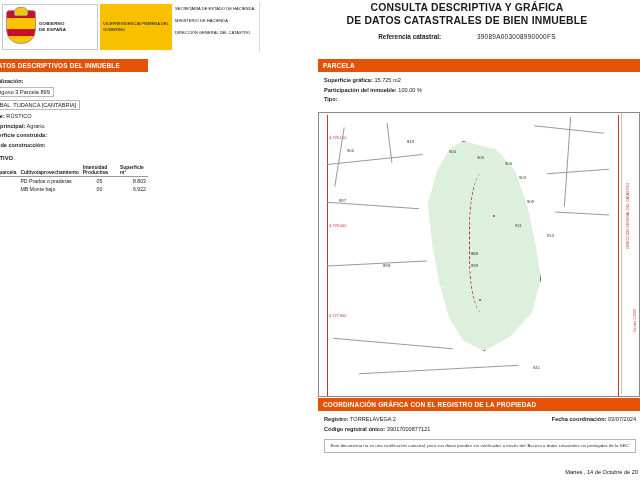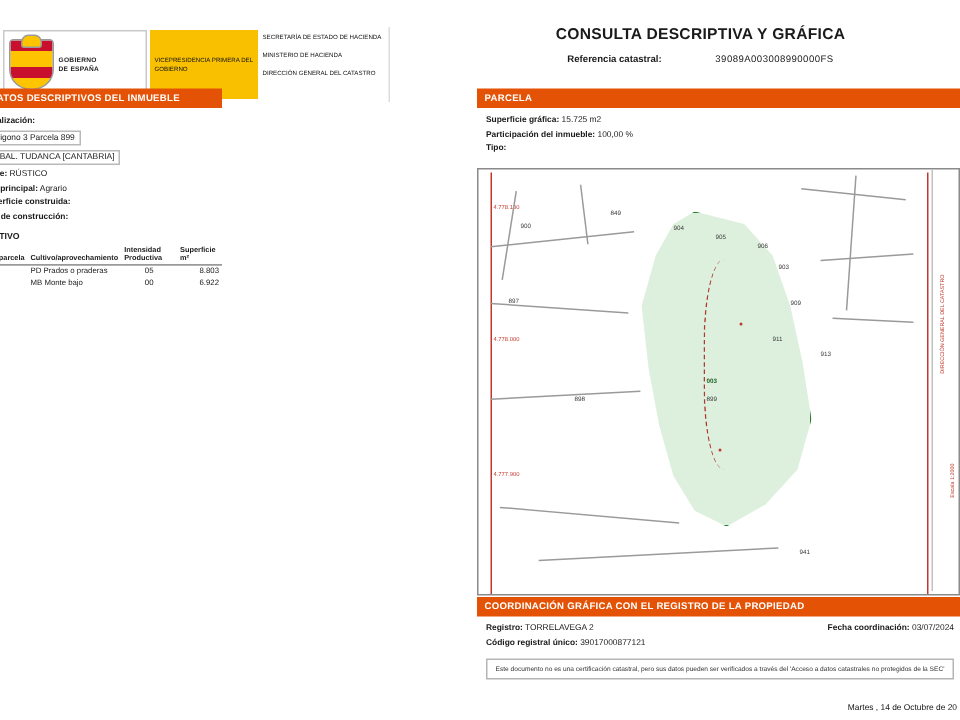--- a/index.html
+++ b/index.html
@@ -8,21 +8,21 @@
     width: 640px; height: 480px;
     background: #ffffff;
     font-family: "Liberation Sans", sans-serif;
     color: #1a1a1a;
     overflow: hidden;
     position: relative;
   }
 
   
   .header {
-    position: absolute; left: 0; top: 16px; width: 552px; height: 58px;
+    position: absolute; left: 0; top: 0; width: 552px; height: 58px;
   }
   .logo-es {
     position: absolute; left: 2px; top: 4px; width: 96px; height: 46px;
     border: 1px solid #c9c9c9; background: #fff;
     display: flex; align-items: center;
   }
   .shield {
     width: 30px; height: 34px; margin-left: 3px;
     background:
       linear-gradient(to bottom, #c8102e 0 22%, #ffc400 22% 55%, #c8102e 55% 78%, #ffc400 78% 100%);
@@ -161,20 +161,21 @@
   </div>
 
   <div class="logo-min">
     <div class="blk">SECRETARÍA DE ESTADO DE HACIENDA</div>
     <div class="blk">MINISTERIO DE HACIENDA</div>
     <div class="blk">DIRECCIÓN GENERAL DEL CATASTRO</div>
   </div>
 
   <div class="title-wrap">
     <div class="t1">CONSULTA DESCRIPTIVA Y GRÁFICA</div>
+    <div class="t2">DE DATOS CATASTRALES DE BIEN INMUEBLE</div>
     <div class="ref">
       <b>Referencia catastral:</b>
       <span class="val">39089A003008990000FS</span>
     </div>
   </div>
 </div>
 
 <div class="left-col">
   <div class="bar">DATOS DESCRIPTIVOS DEL INMUEBLE</div>
   <div class="left-body">

